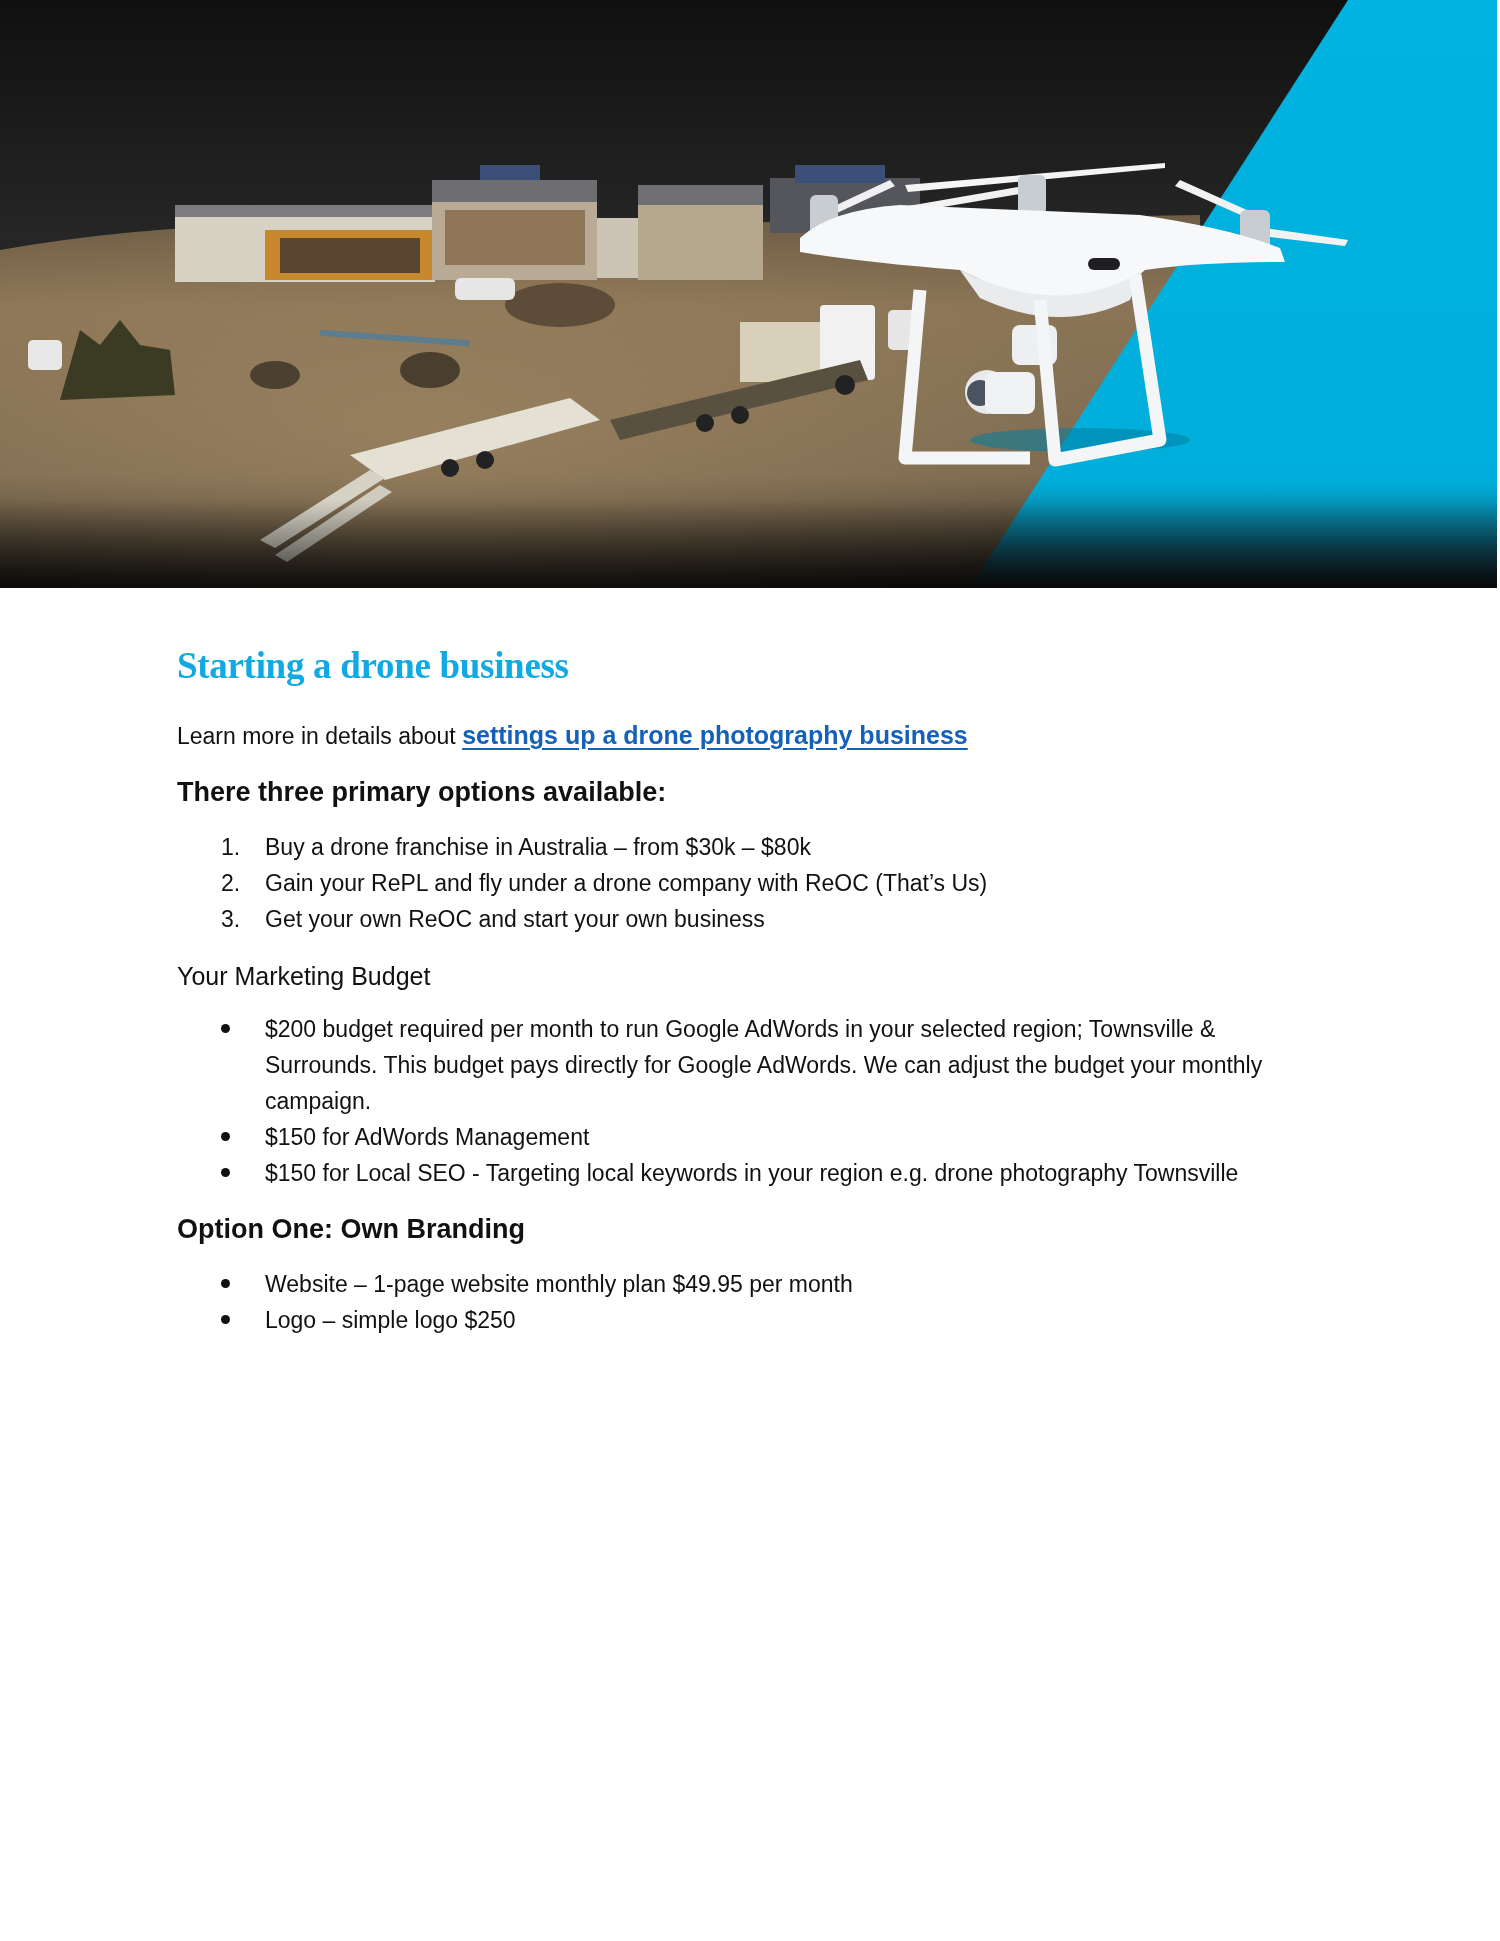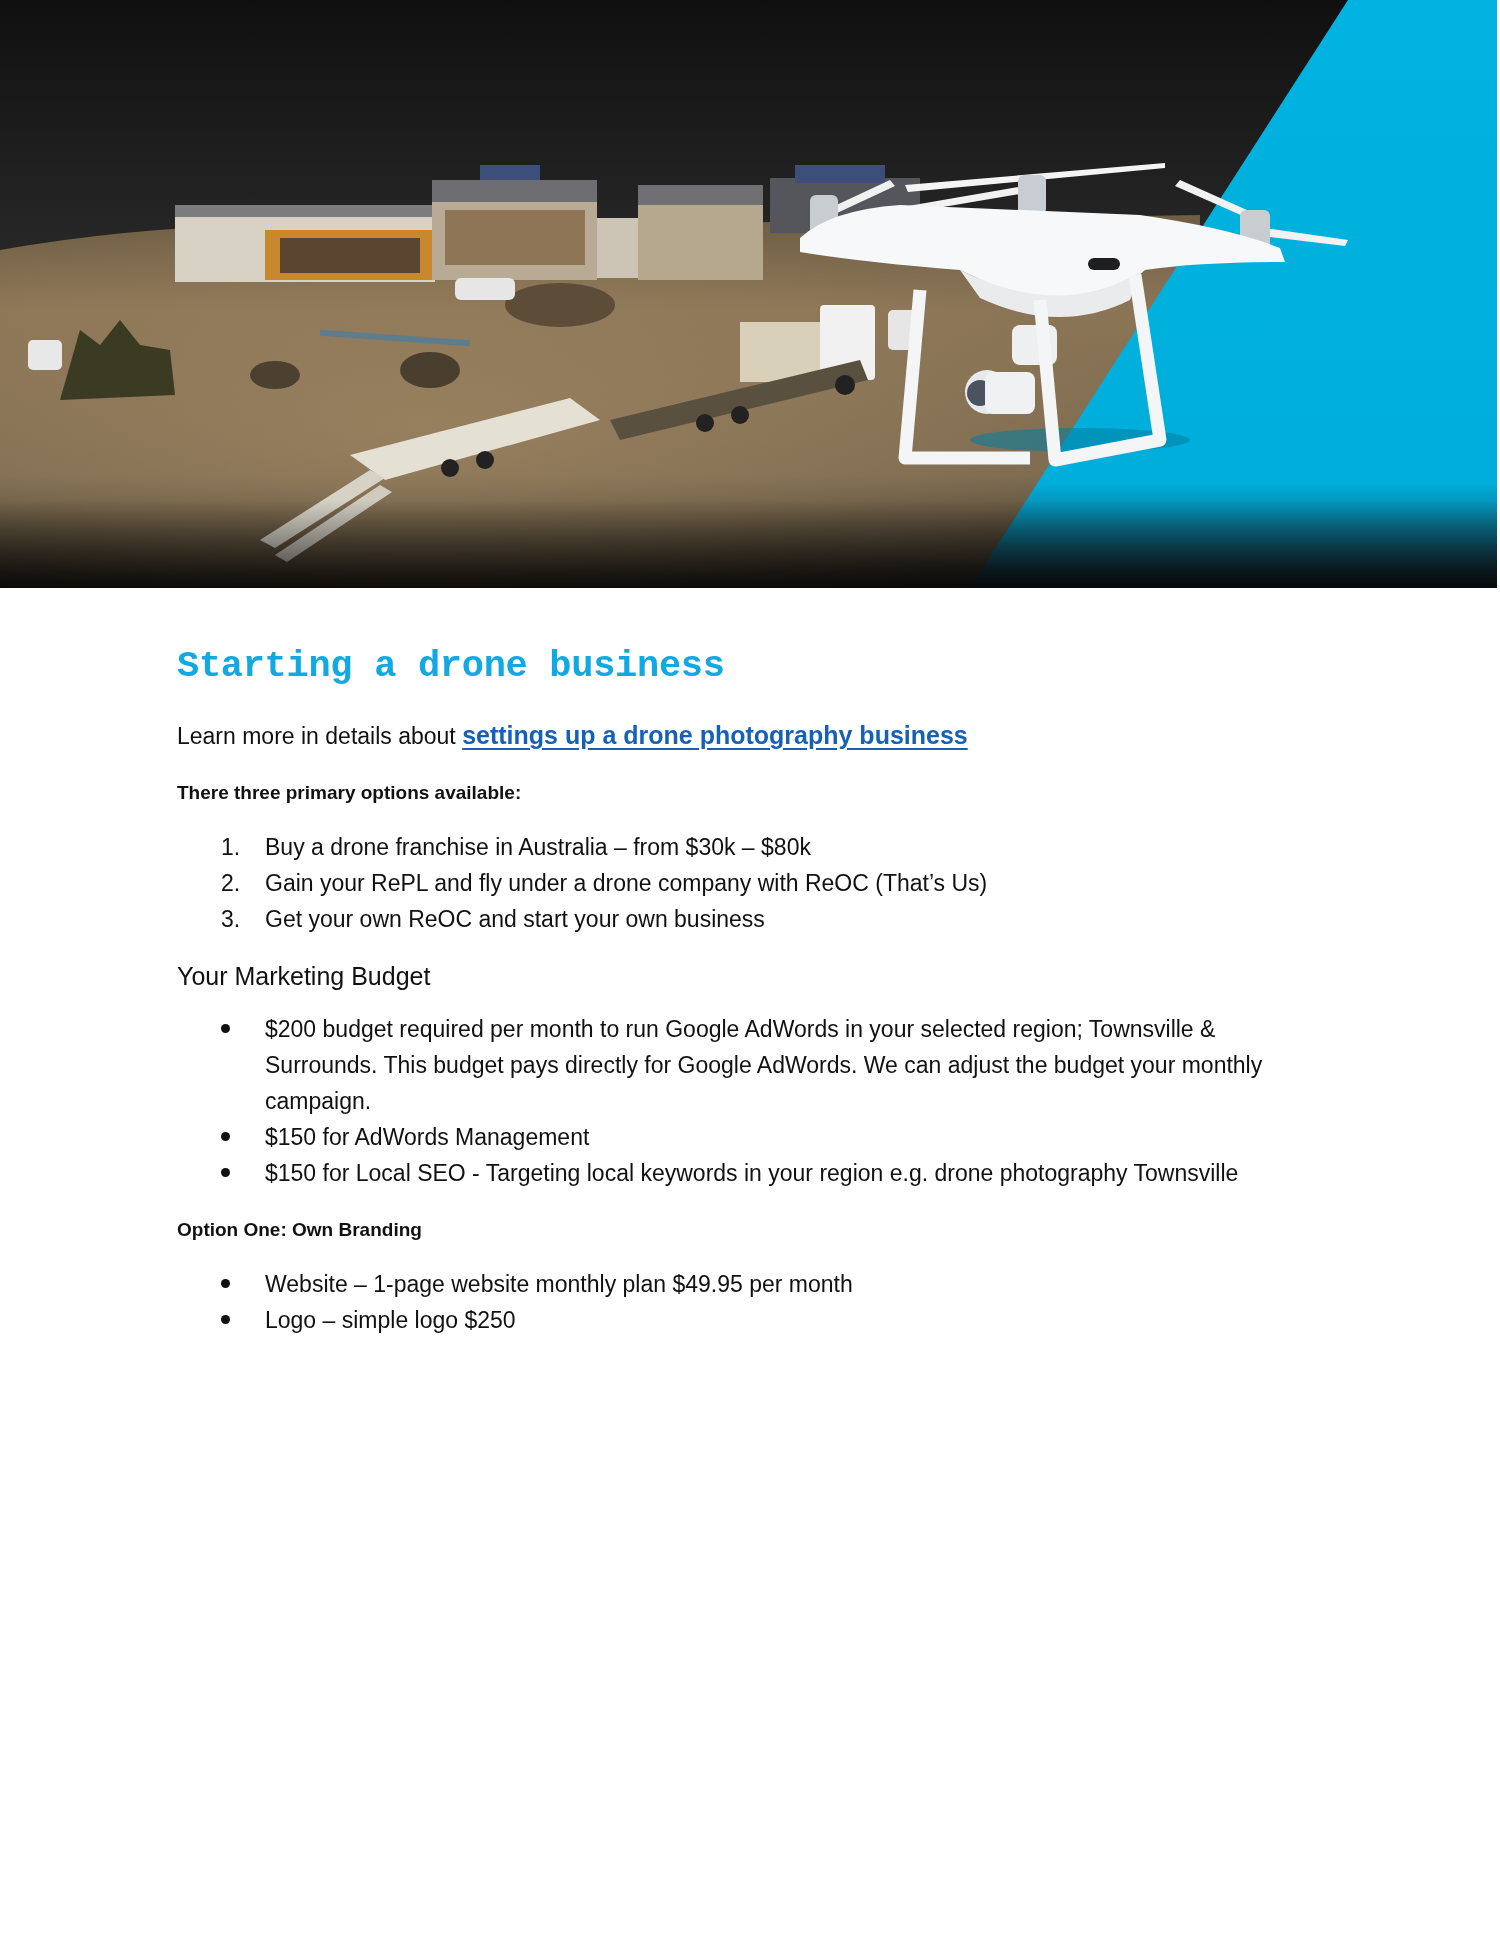--- a/index.html
+++ b/index.html
@@ -29,21 +29,21 @@
     .hero svg { display: block; }
 
     
     .doc {
       position: absolute;
       left: 177px;
       top: 640px;
       width: 1150px;
     }
     .title {
-      font-family: Liberation Mono, monospace;
+      font-family: Liberation Serif, serif;
       font-weight: bold;
       font-size: 37px;
       color: #10a9e1;
       margin: 0 0 26px 0;
       letter-spacing: -0.3px;
       line-height: 52px;
     }
     .p {
       font-size: 23px;
       line-height: 35px;
@@ -53,21 +53,21 @@
     .link {
       color: #1561b8;
       font-weight: bold;
       font-size: 25px;
       text-decoration: underline;
       text-underline-offset: 4px;
       cursor: pointer;
     }
     .bold-label {
       font-weight: bold;
-      font-size: 19px;
+      font-size: 27px;
       line-height: 35px;
       margin: 0 0 19px 0;
     }
     .h2 {
       font-weight: normal;
       font-size: 25px;
       line-height: 36px;
       margin: 0 0 17px 0;
     }
     ol.numbered, ul.bullets {

